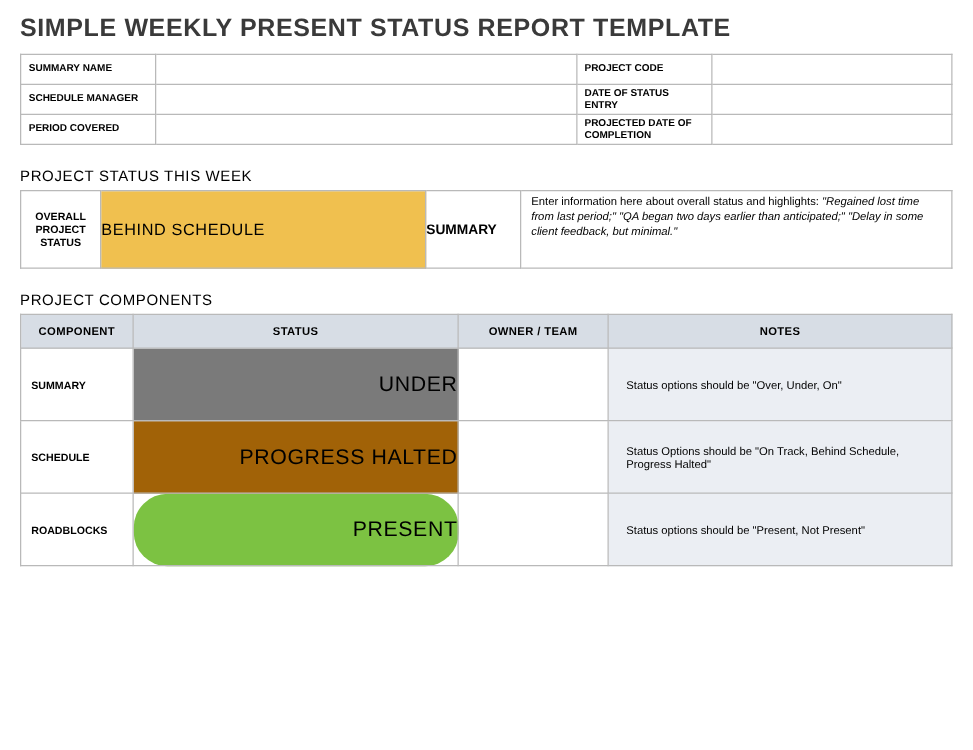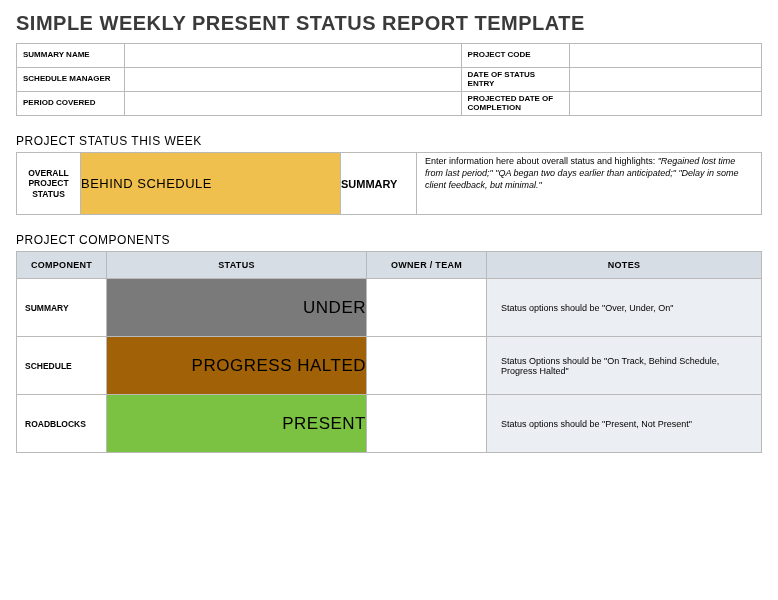--- a/index.html
+++ b/index.html
@@ -103,21 +103,21 @@
   .components-table .comp-owner {
     width: 120px;
   }
   .components-table .comp-notes {
     background: #ebeef3;
     font-size: 9px;
     padding: 6px 14px;
   }
   .bg-gray { background: #7a7a7a; color: #fff; }
   .bg-red { background: #a16207; }
-  .bg-green { background: #7cc242; }
+  .bg-green { background: #7cc242; border-radius: 27px; }
 </style>
 </head>
 <body>
 
 <h1 class="title">SIMPLE WEEKLY PRESENT STATUS REPORT TEMPLATE</h1>
 
 <table class="info-table">
   <tbody>
       <tr>
     <td class="lbl">SUMMARY NAME</td>

